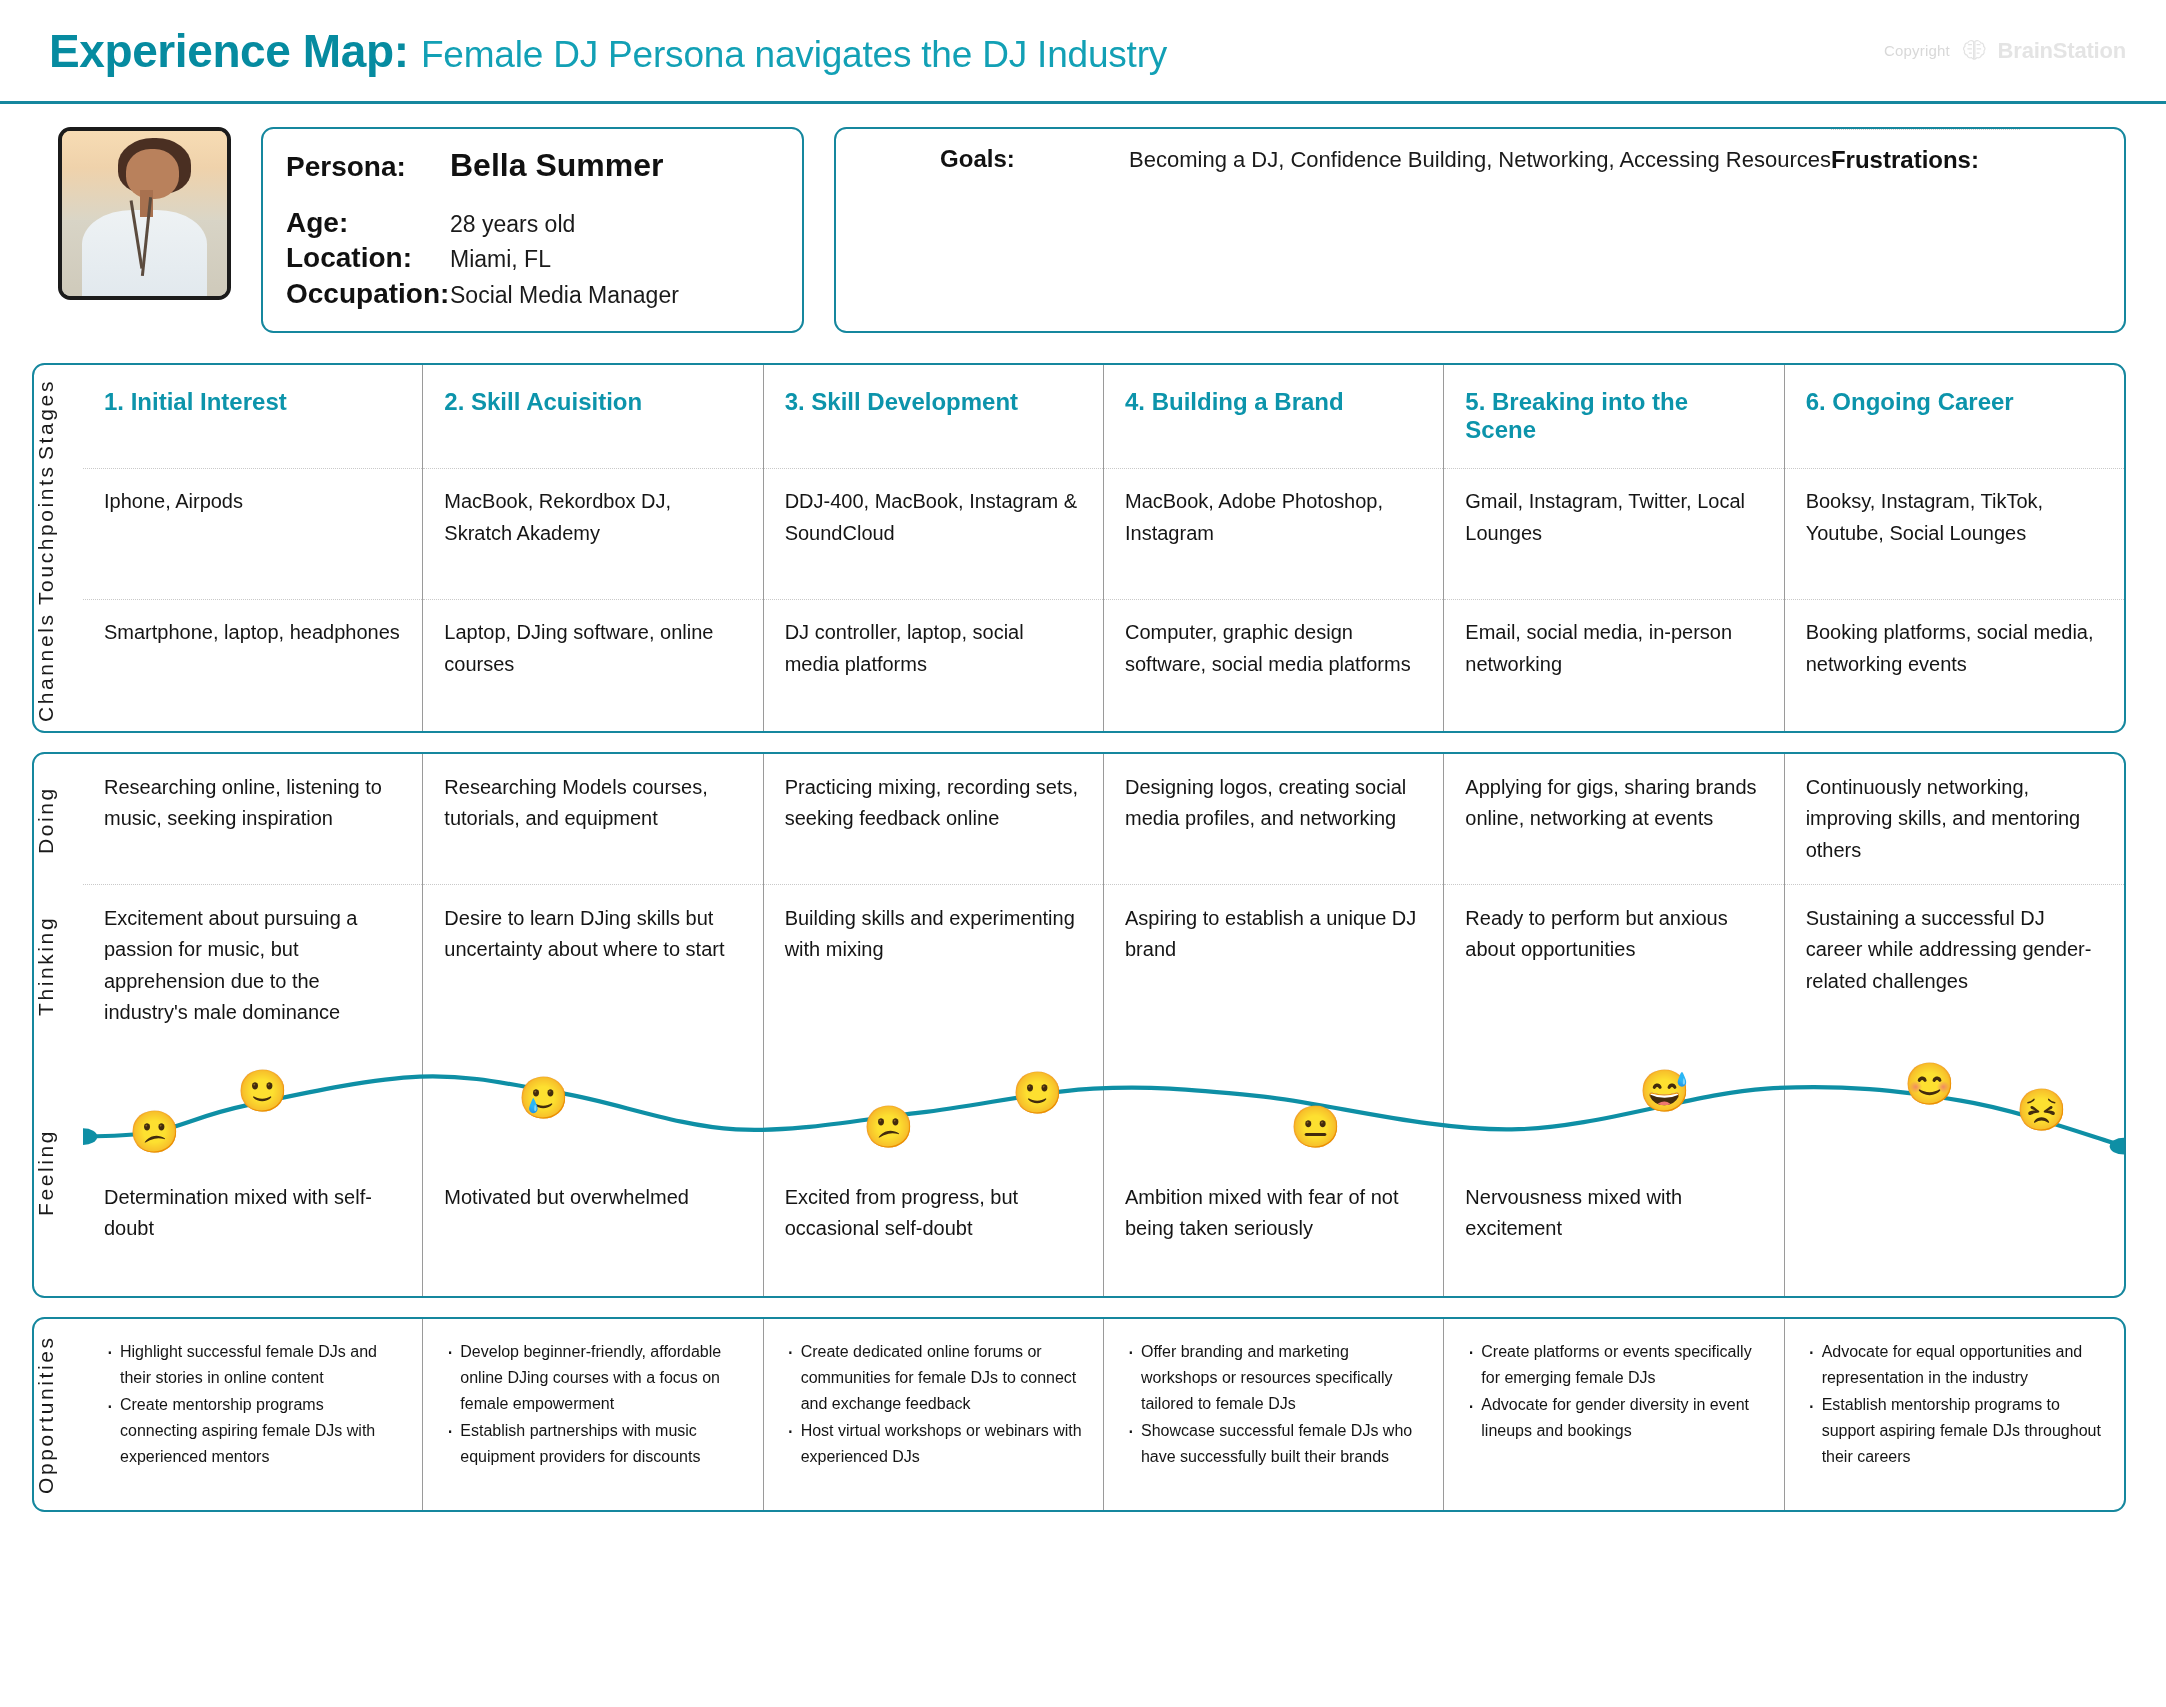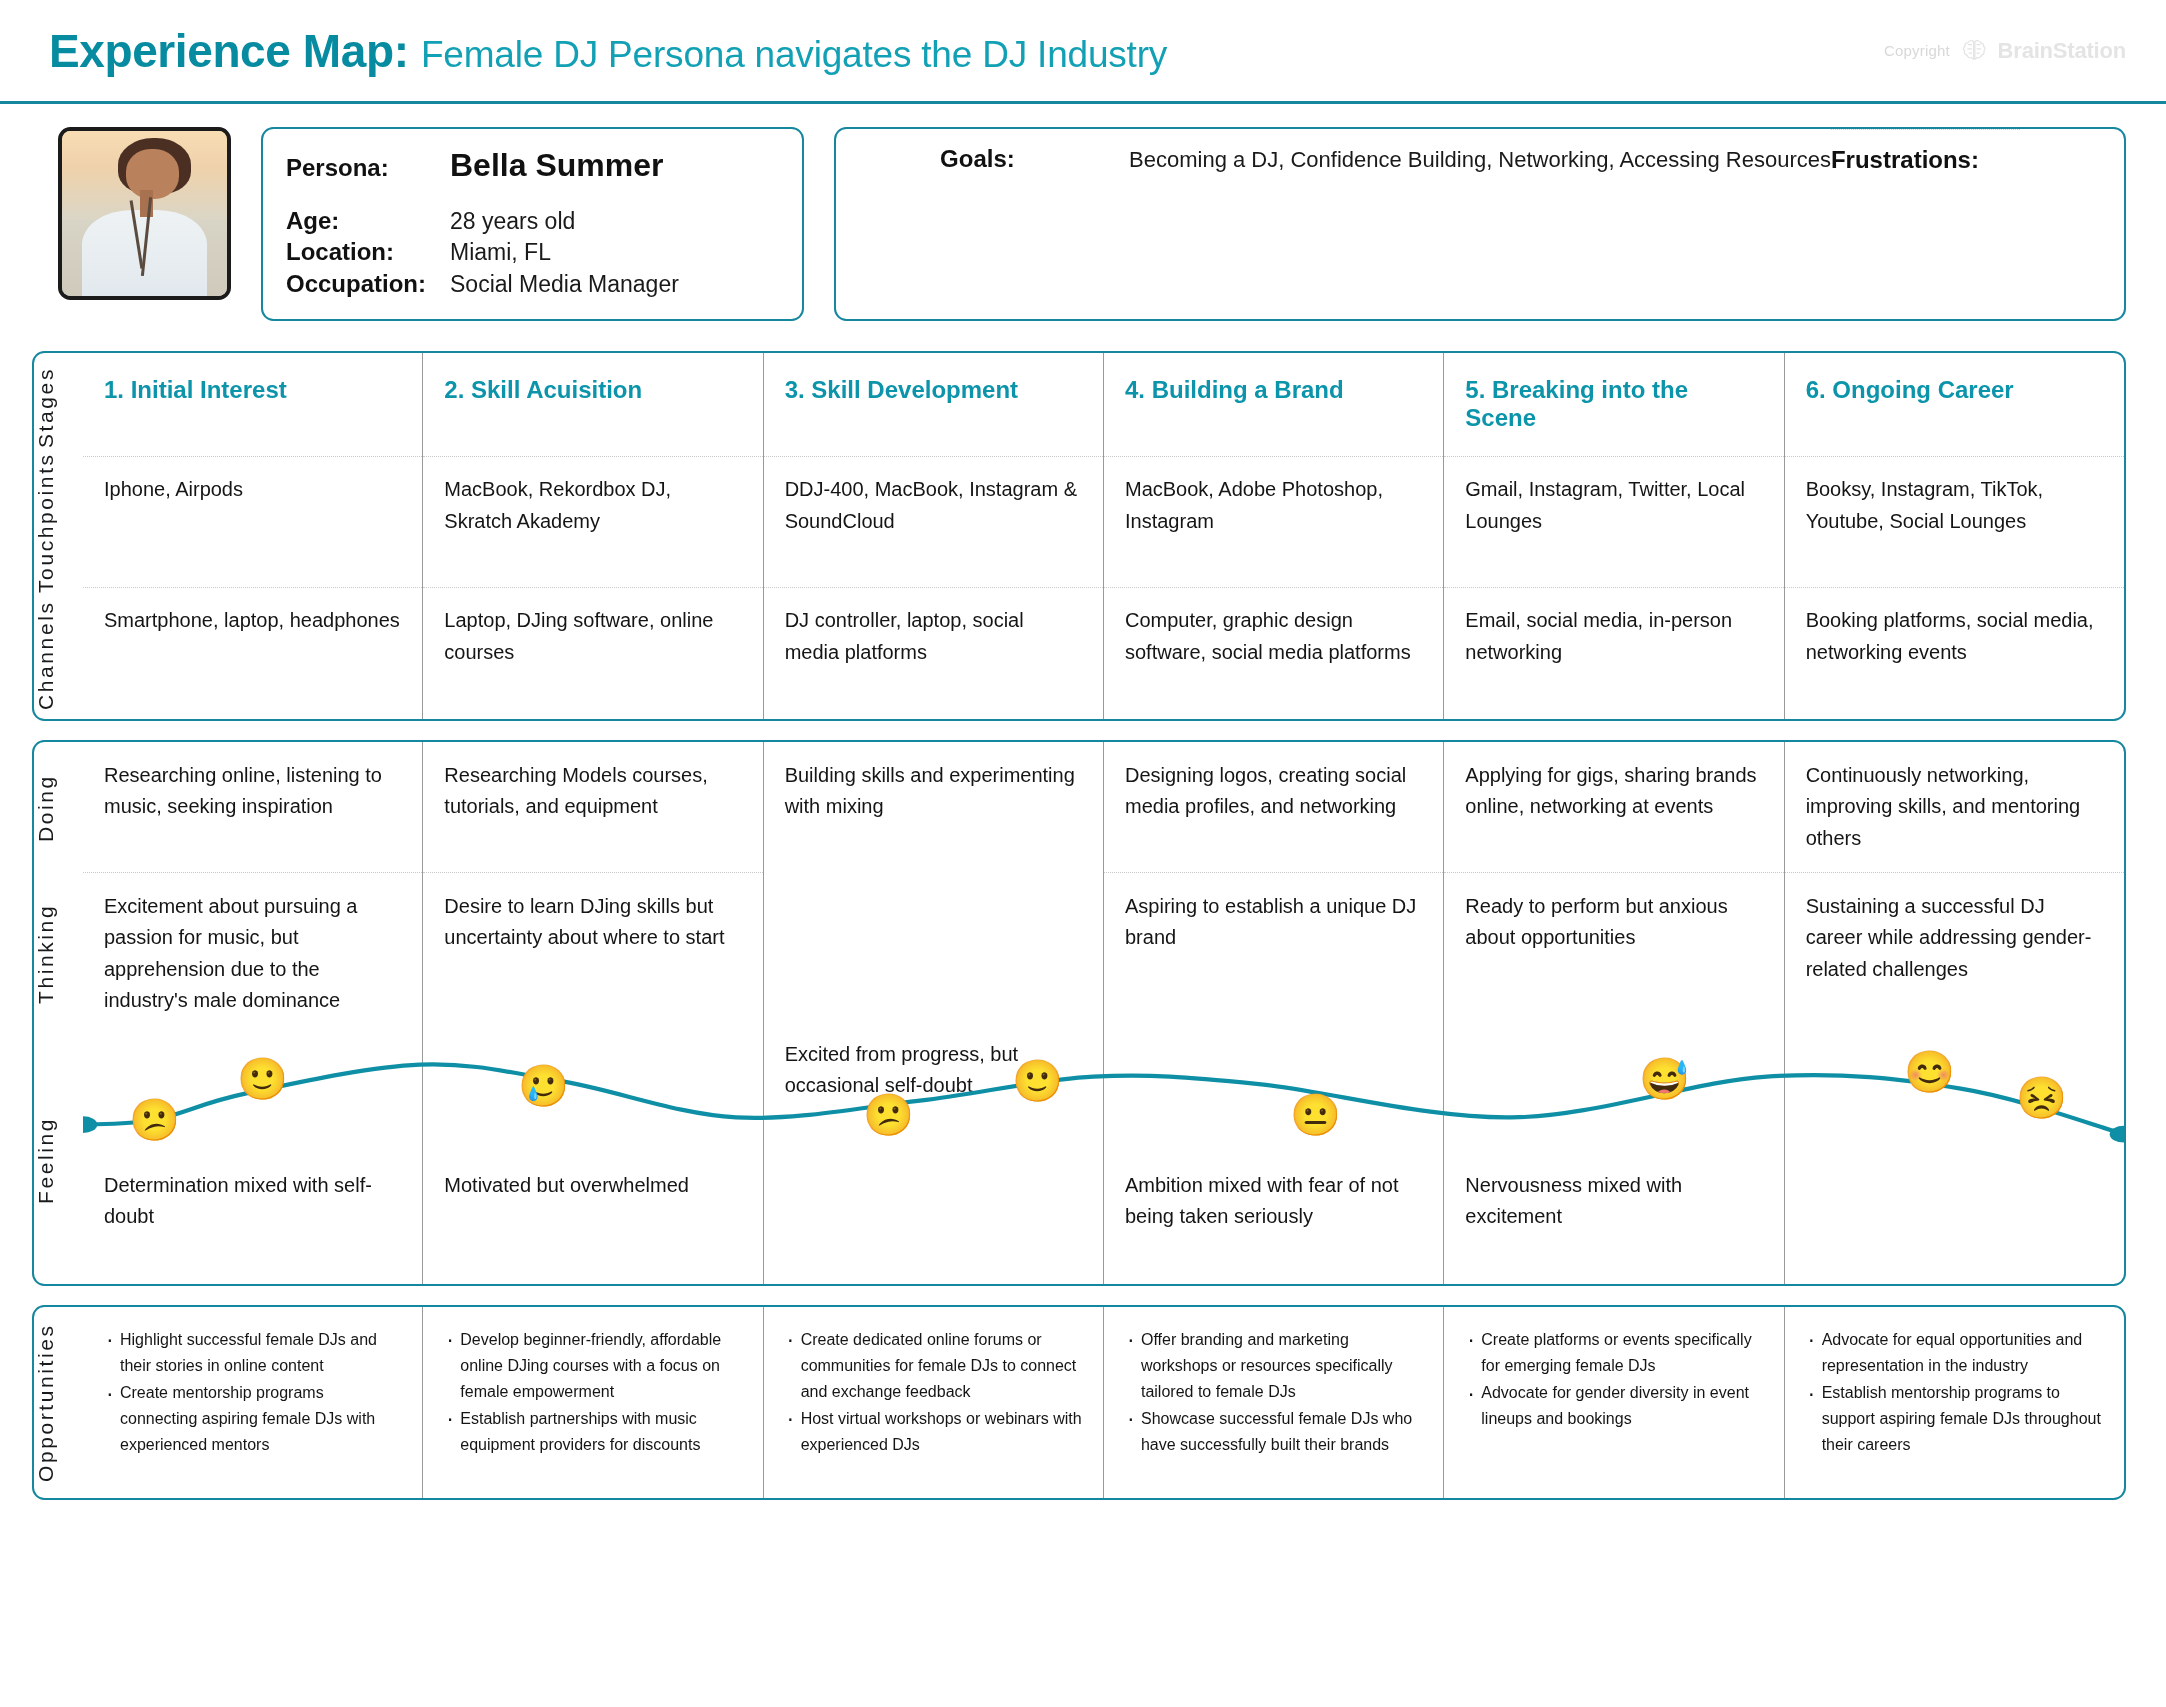--- a/index.html
+++ b/index.html
@@ -70,21 +70,21 @@
   .avatar .strap2 { position:absolute; left:44%; top:42%; width:2.6px; height:42%;
      background:#5b4b3e; transform: rotate(-9deg); }
 
   .card {
     border: 2.2px solid #15879e; border-radius: 12.4px;
     background: #fff; padding: 17.6px 23px;
   }
   .persona-card { width: 543px; flex: none; }
   .persona-row { display: flex; align-items: baseline; }
   .persona-row .k {
-    font-weight: 700; font-size: 24px; color: #111;
+    font-weight: 700; font-size: 28px; color: #111;
     width: 164px; flex: none;
   }
   .persona-row .v { font-size: 23px; color: #1a1a1a; }
   .persona-row.name .v { font-size: 32px; font-weight: 700; color: #111; }
   .persona-row.name { margin-bottom: 23px; }
   .persona-row.small { margin-bottom: 3.5px; }
 
   .gf-card { flex: 1; padding: 0 23px; display: flex; flex-direction: row; justify-content: center; }
   .gf-row { display: flex; align-items: flex-start; padding: 14px 0; }
   .gf-row + .gf-row { border-top: 1.3px dotted #cfcfcf; }
@@ -332,20 +332,23 @@
             </div>
             <div class="cell cell-think">
               <p>Desire to learn DJing skills but uncertainty about where to start</p>
             </div>
             <div class="cell cell-curve"></div>
             <div class="cell cell-feel">
               <p>Motivated but overwhelmed</p>
             </div>
           </div>
           <div class="col">
+            <div class="cell cell-doing dotted-bottom">
+              <p>Practicing mixing, recording sets, seeking feedback online</p>
+            </div>
             <div class="cell cell-think">
               <p>Building skills and experimenting with mixing</p>
             </div>
             <div class="cell cell-curve"></div>
             <div class="cell cell-feel">
               <p>Excited from progress, but occasional self-doubt</p>
             </div>
           </div>
           <div class="col">
             <div class="cell cell-doing dotted-bottom">

